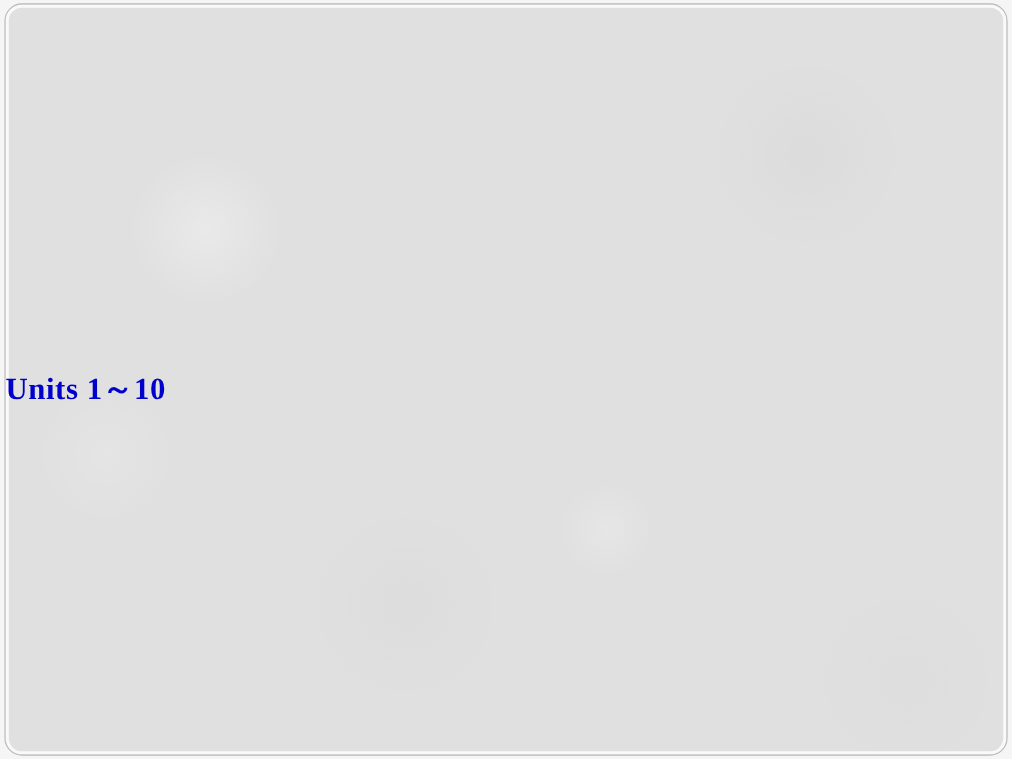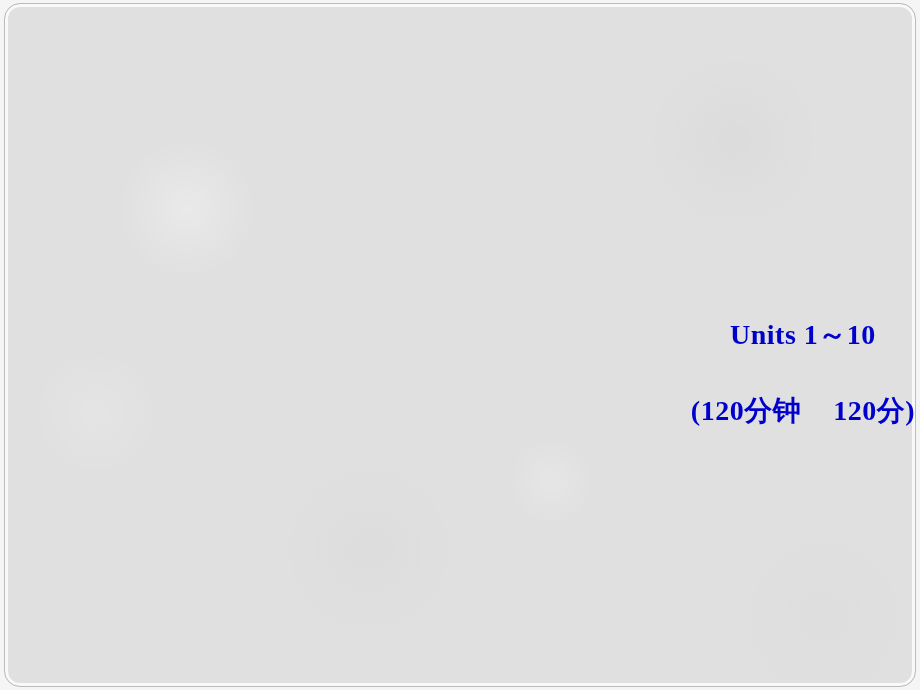--- a/index.html
+++ b/index.html
@@ -26,21 +26,21 @@
         radial-gradient(circle at 80% 20%, rgba(0,0,0,0.02) 0%, transparent 10%),
         radial-gradient(circle at 40% 80%, rgba(0,0,0,0.015) 0%, transparent 12%),
         radial-gradient(circle at 10% 60%, rgba(255,255,255,0.15) 0%, transparent 7%),
         radial-gradient(circle at 90% 90%, rgba(0,0,0,0.01) 0%, transparent 9%);
       border-radius: 16px;
       border: 1px solid #bbb;
       box-shadow: inset 0 0 0 3px rgba(255,255,255,0.8);
       position: relative;
       display: flex;
       flex-direction: column;
-      align-items: flex-end;
+      align-items: flex-start;
       justify-content: center;
     }
     .content {
       text-align: center;
       position: relative;
       top: 28px;
     }
     .title-line {
       font-family: "Times New Roman", Times, serif;
       font-weight: bold;
@@ -60,17 +60,14 @@
       display: inline-block;
       width: 32px;
     }
   </style>
 </head>
 <body>
 
 <div class="slide-container">
   <div class="content">
     <div class="title-line">Units 1～10</div>
-    <div class="subtitle-line">
-      <span>(120分钟</span><span class="gap"></span><span>120分)</span>
-    </div>
   </div>
 </div>
 
 </body></html>

